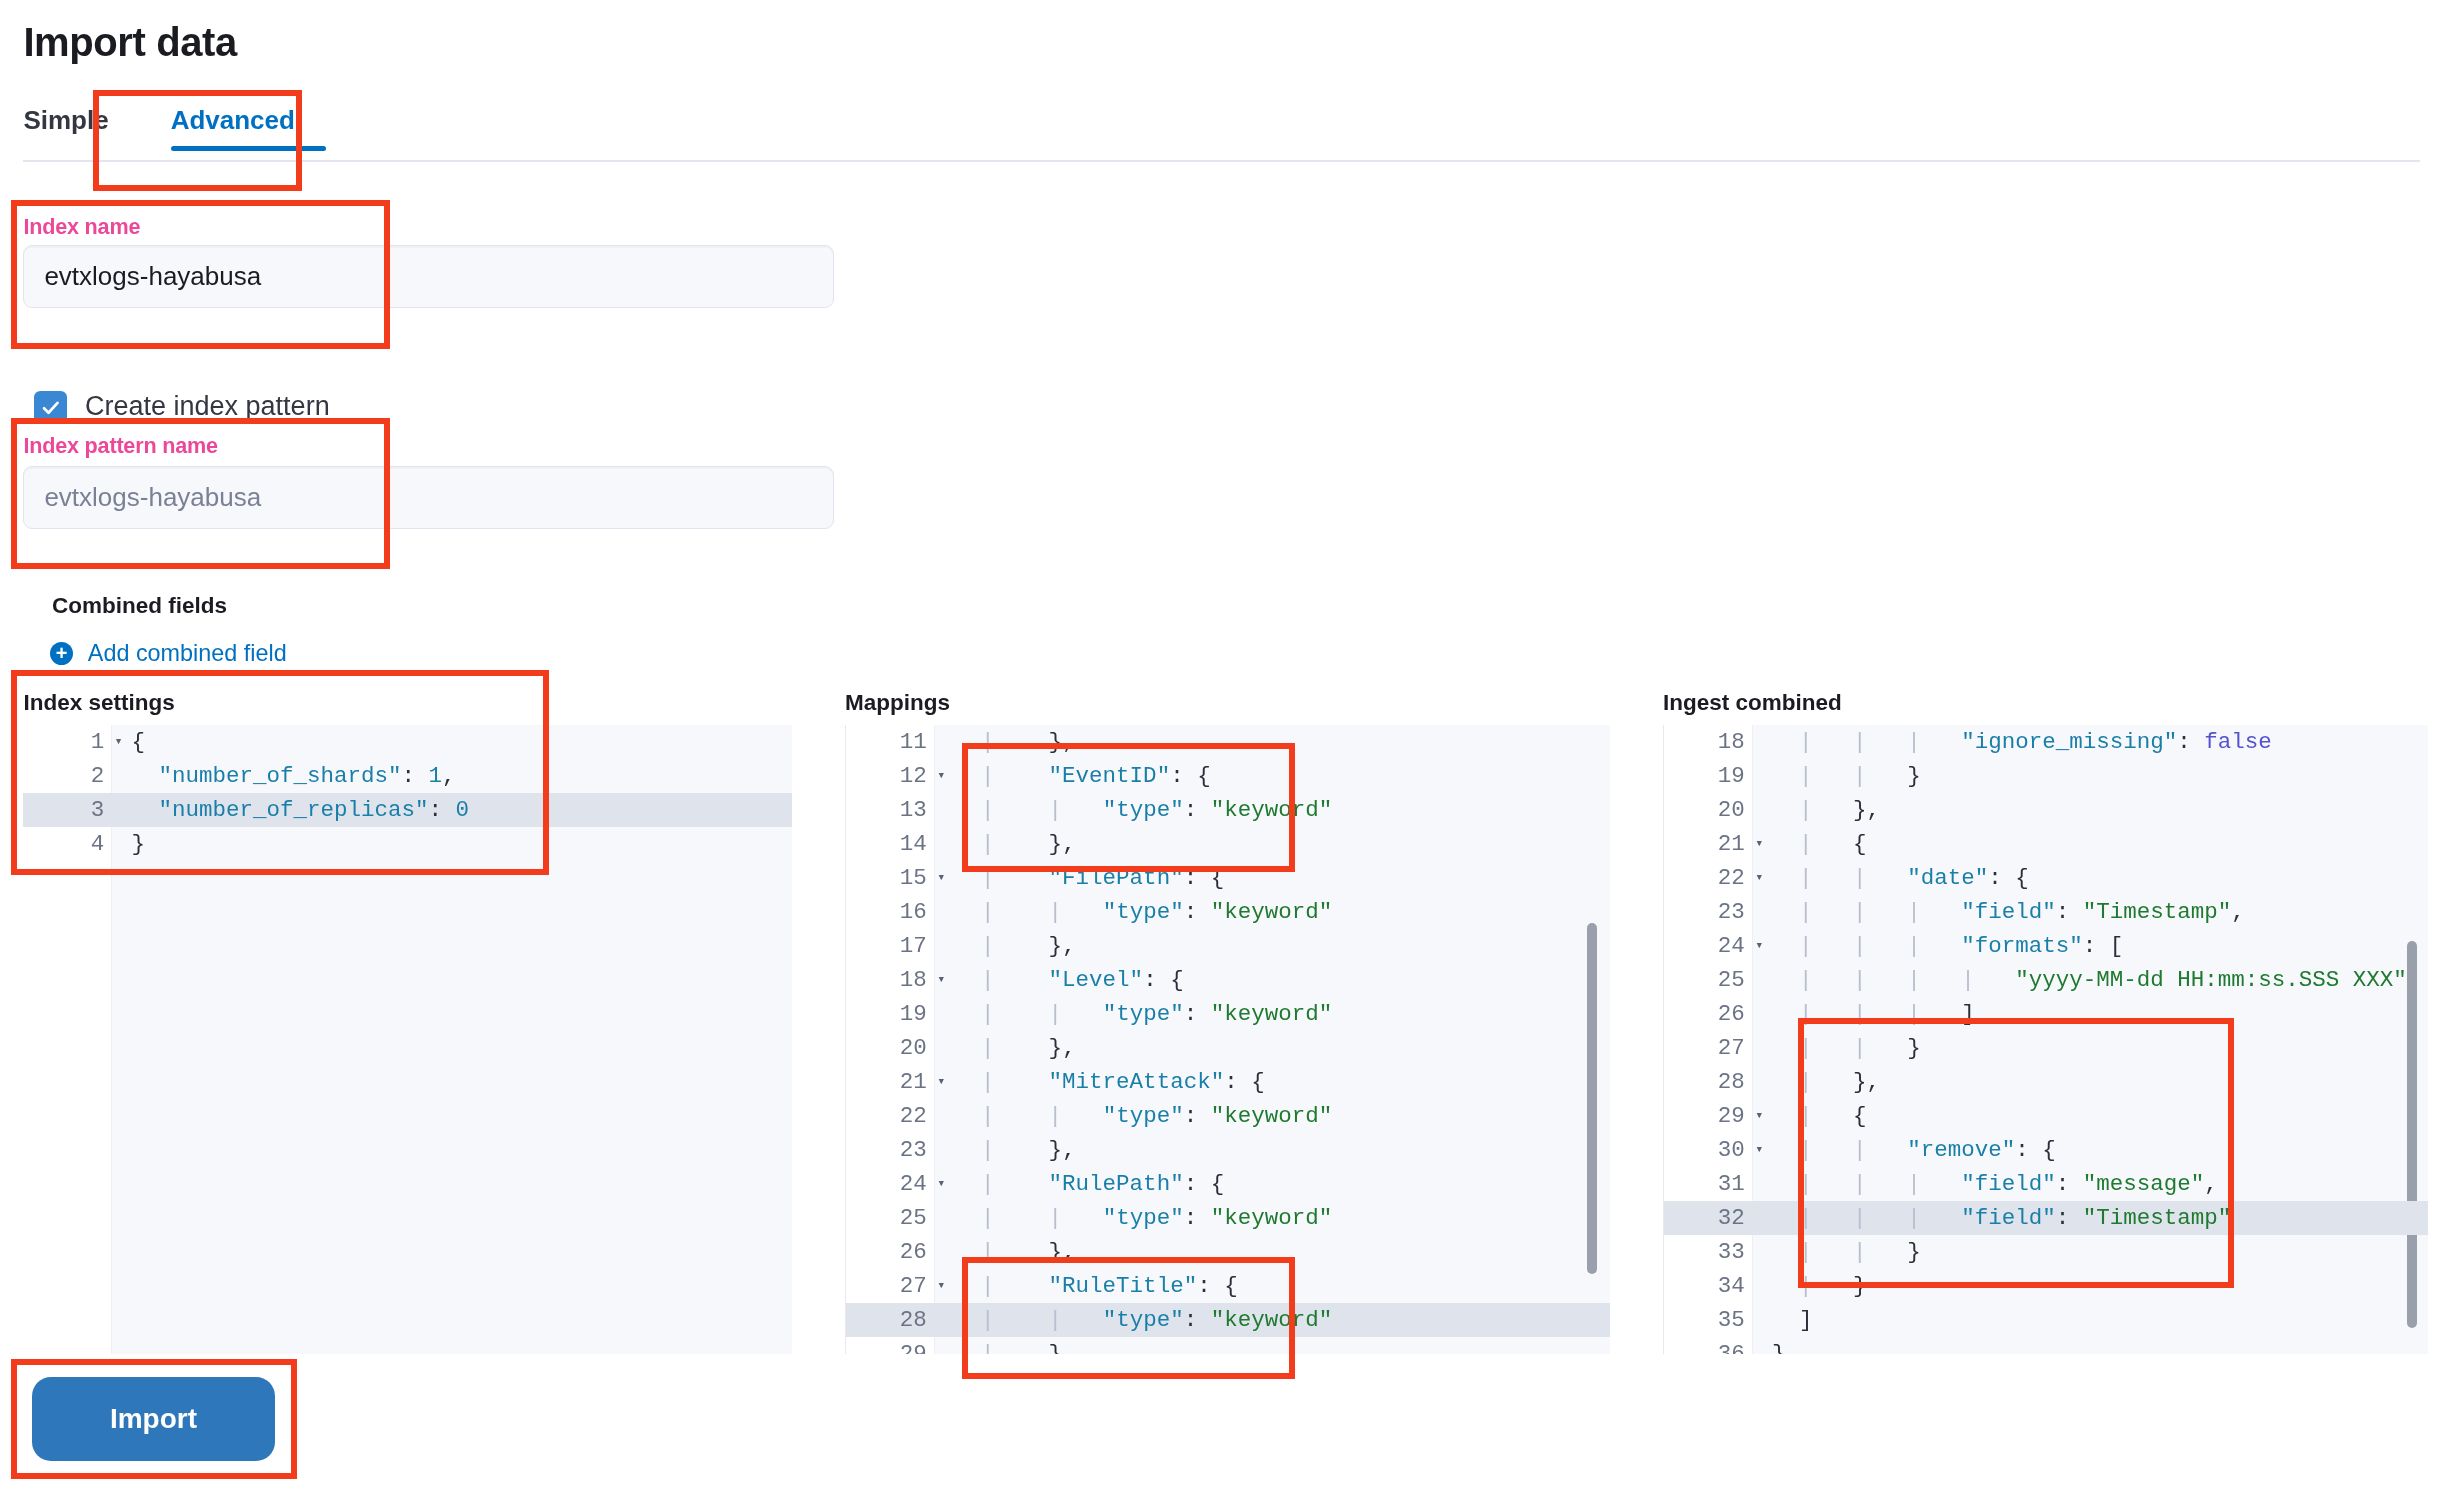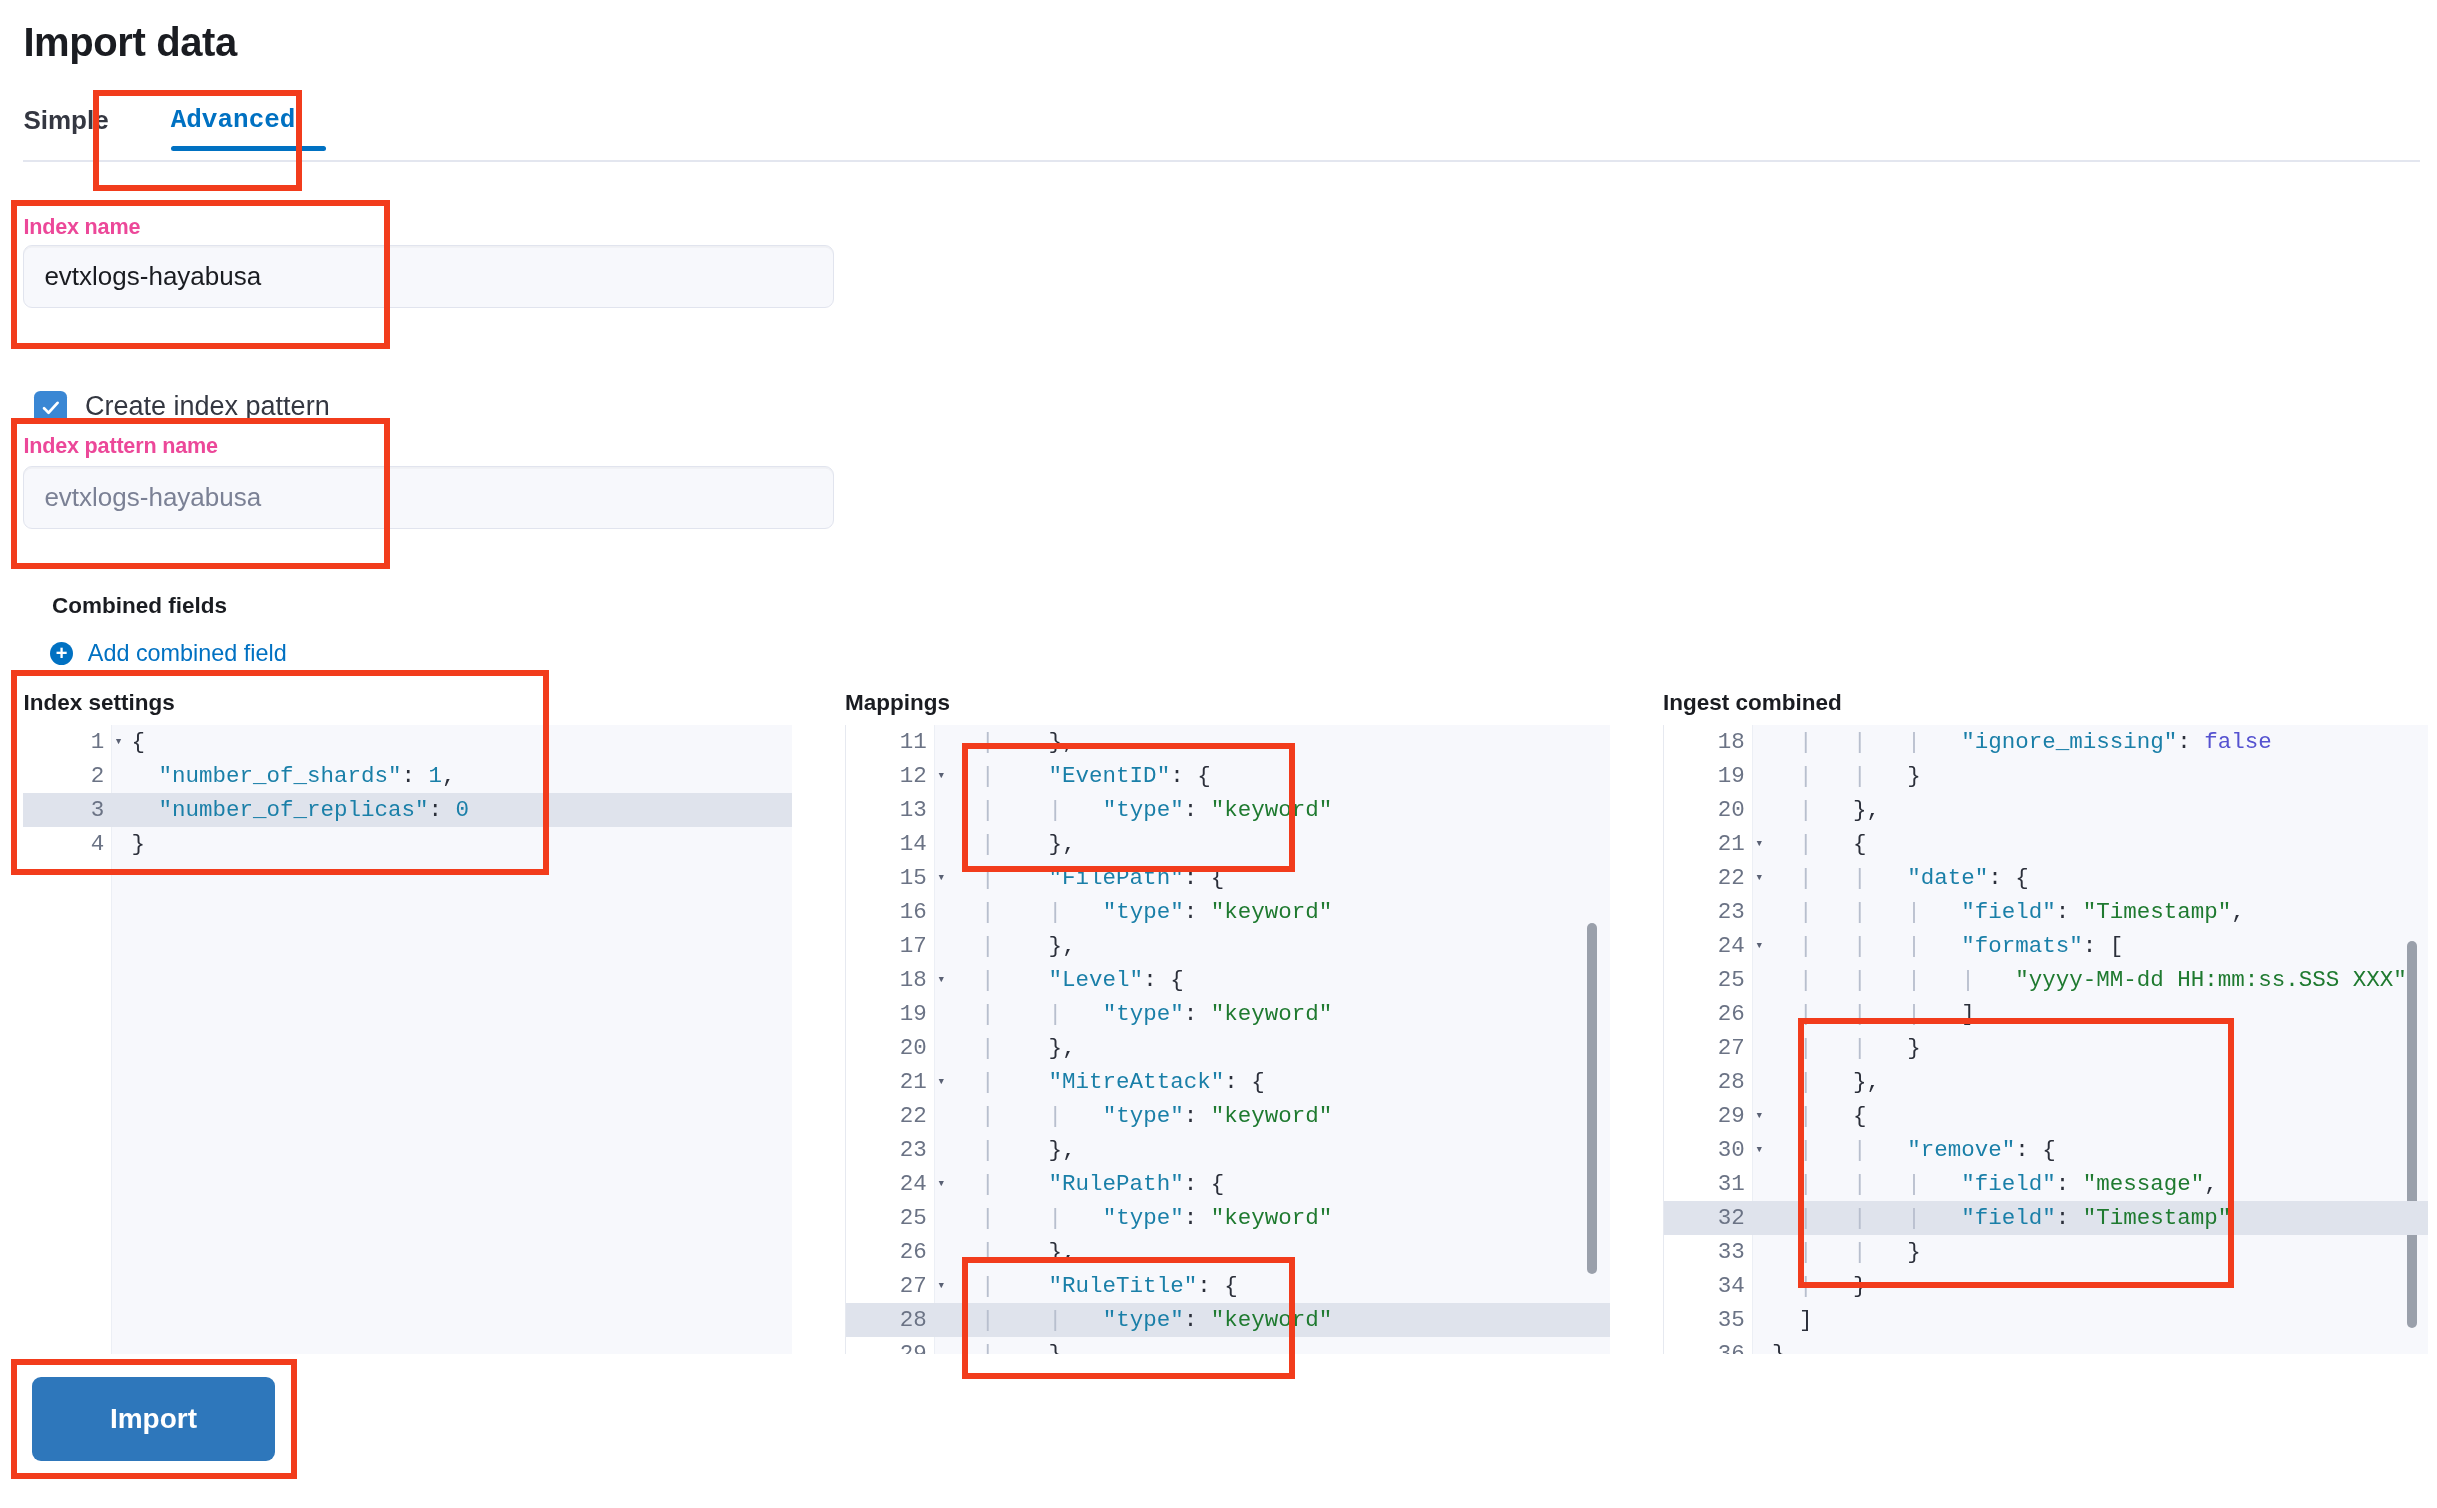--- a/index.html
+++ b/index.html
@@ -38,21 +38,21 @@
   }
   .tab {
     font-size: 26px;
     font-weight: bold;
     color: #343741;
     padding: 0 31px 18px 0;
     cursor: pointer;
     position: relative;
     line-height: 1;
   }
-  .tab.spaced { padding-left: 31px; font-family: Liberation Mono, monospace; }
+  .tab.spaced { padding-left: 31px; }
   .tab.active { color: #0071c2; }
   .tab.active::after {
     content: "";
     position: absolute;
     left: 31px;
     right: 0px;
     bottom: 0;
     height: 5.4px;
     background: #0071c2;
     border-radius: 2.7px;
@@ -220,21 +220,21 @@
 
   
   .import-btn {
     position: absolute;
     left: 32px;
     top: 1377px;
     width: 243px;
     height: 84px;
     background: #2e77bb;
     border: none;
-    border-radius: 9px;
+    border-radius: 19px;
     color: #ffffff;
     font-size: 28px;
     font-weight: bold;
     font-family: "Liberation Sans", sans-serif;
     cursor: pointer;
   }
 
   
   .annot {
     position: absolute;

